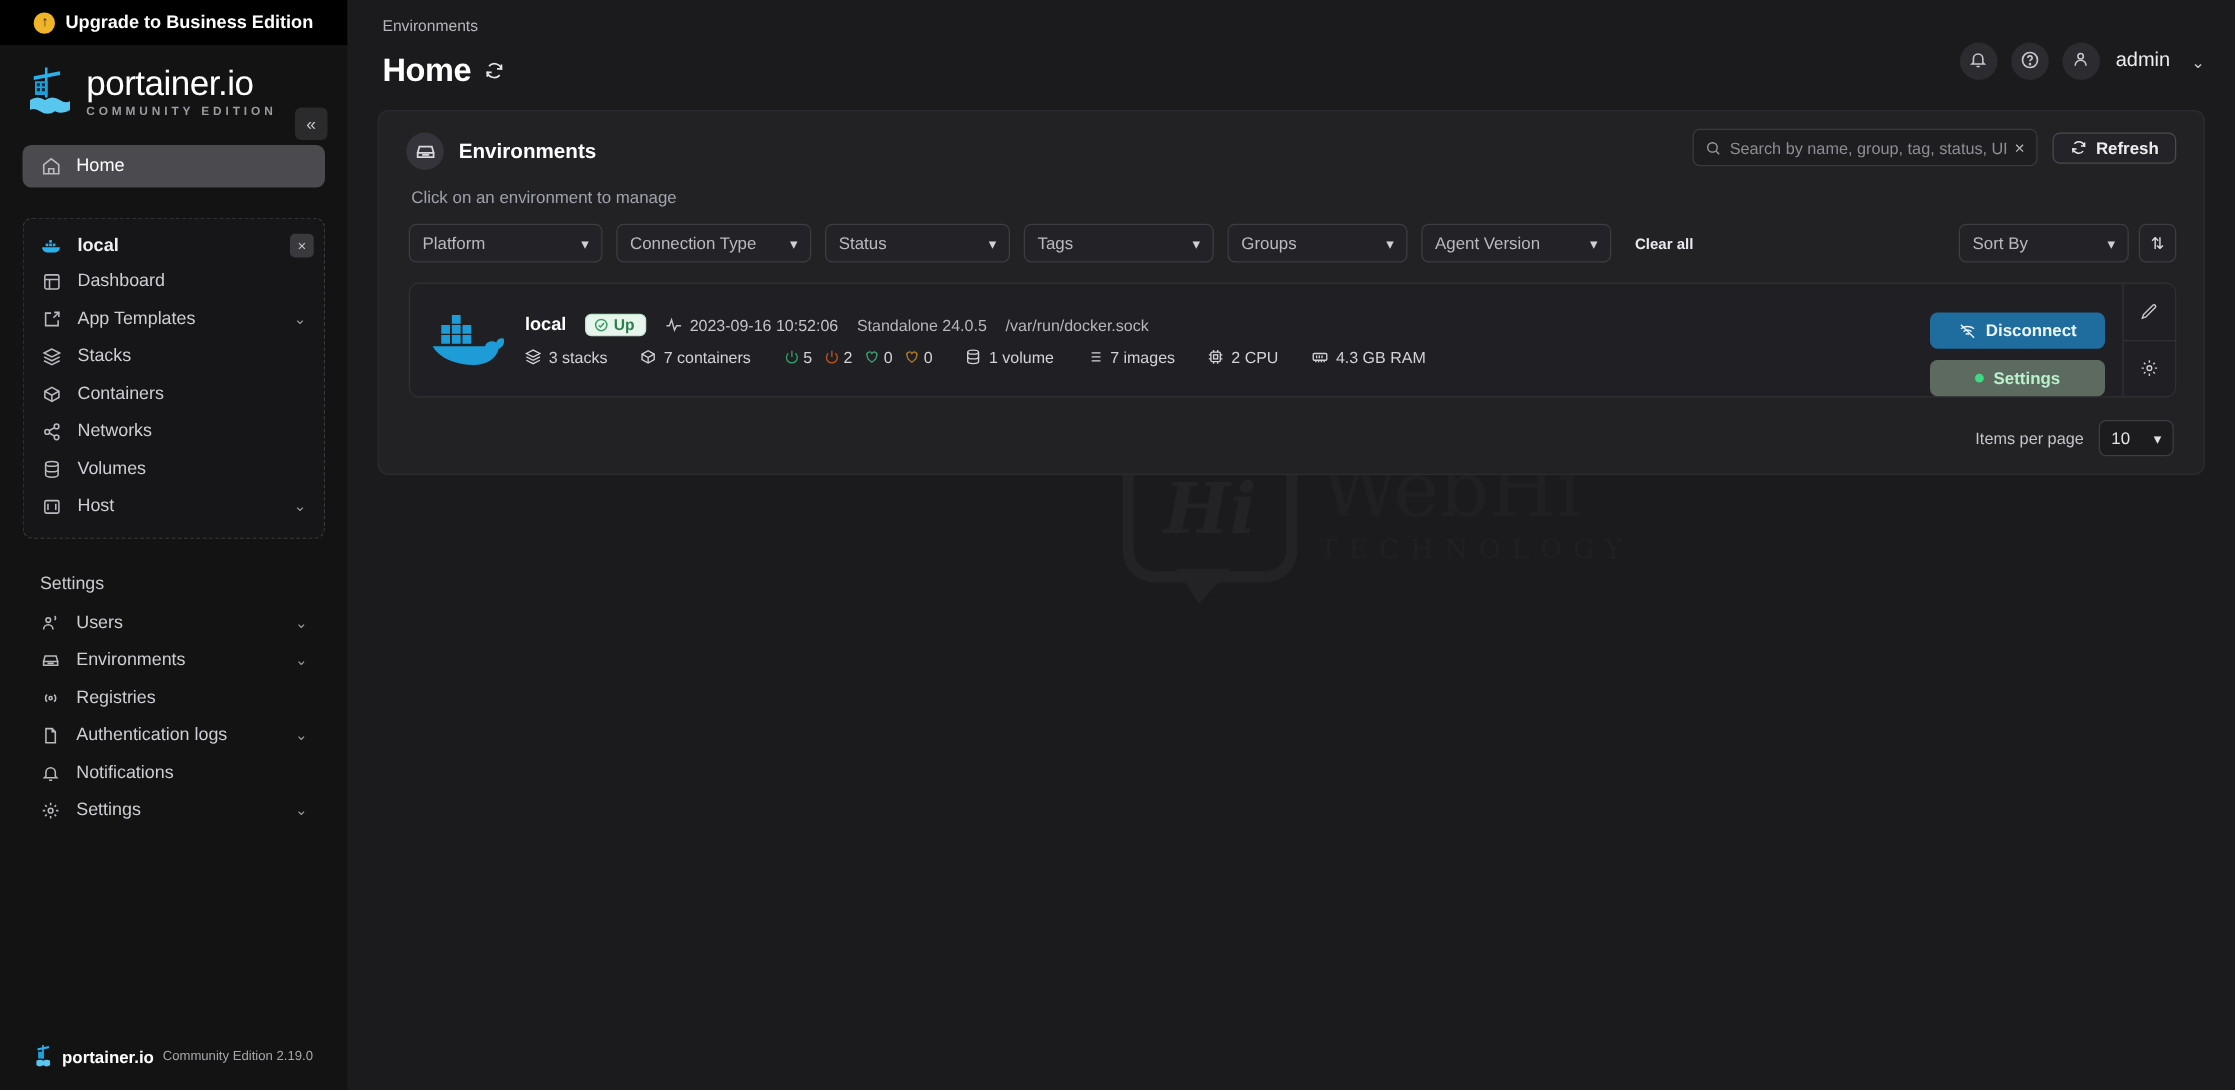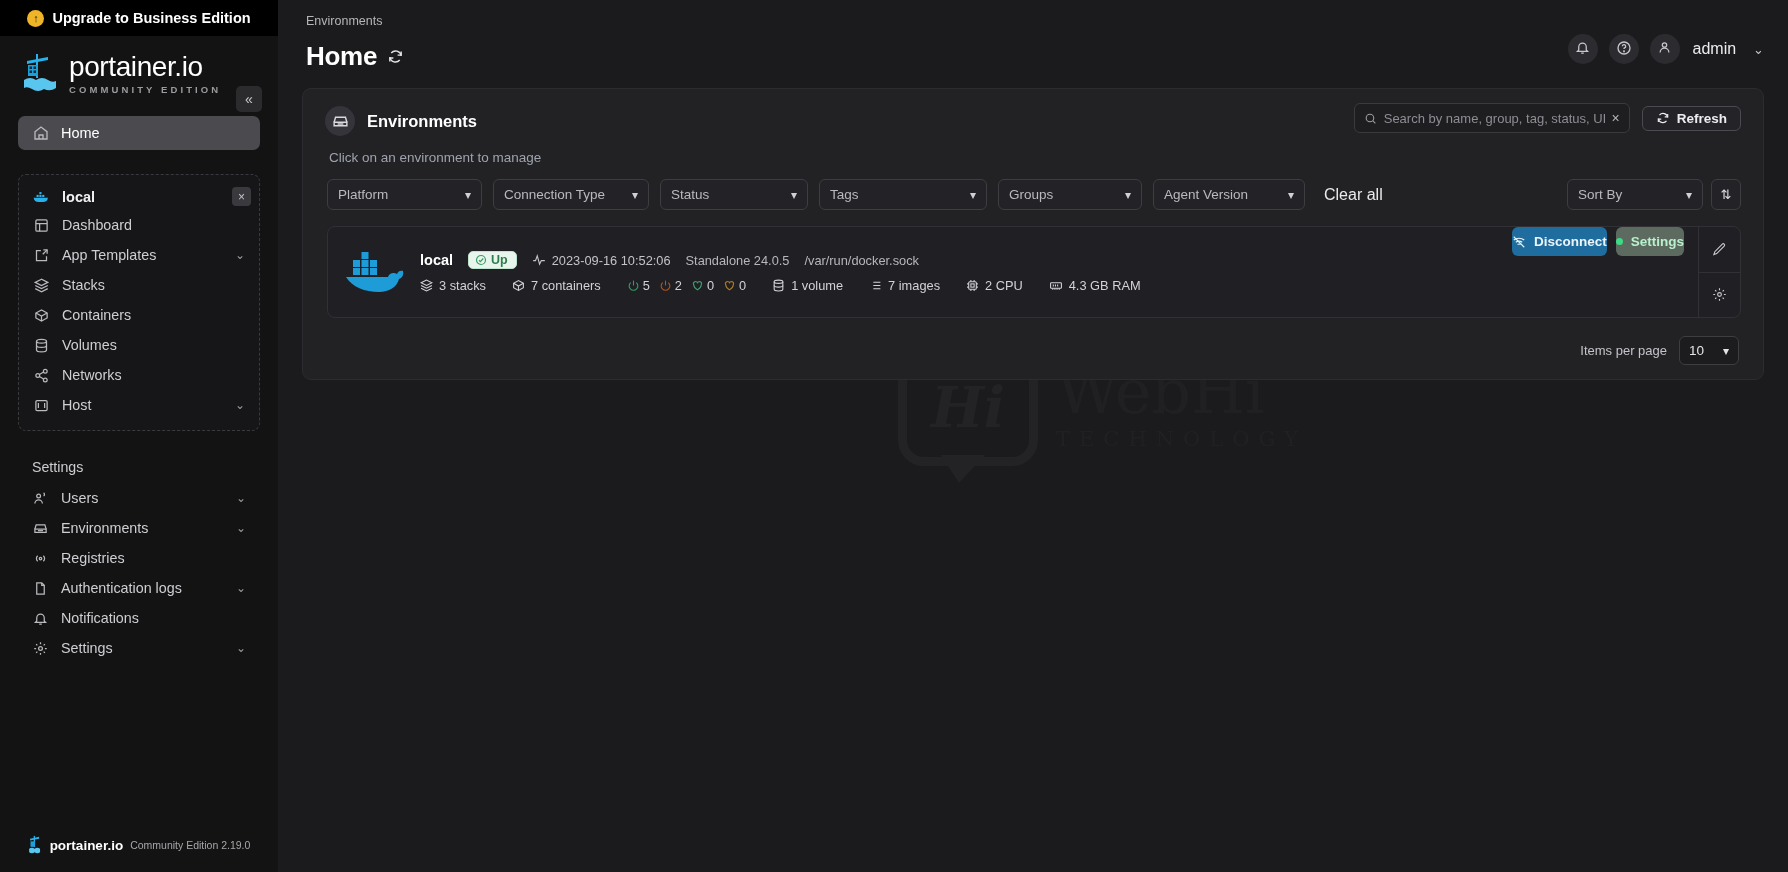--- a/index.html
+++ b/index.html
@@ -143,23 +143,23 @@
 
   .filters { display: flex; align-items: center; gap: 11px; padding: 14px 22px 0 24px; }
   .select {
     height: 31px; border: 1px solid #3d3d42; border-radius: 6px;
     background: #232327; color: #b9b9bf; font-size: 13.5px;
     display: flex; align-items: center; justify-content: space-between;
     padding: 0 10px; cursor: pointer; min-width: 136px;
   }
   .select .chev { color: #d0d0d5; font-size: 12px; margin-left: 14px; }
   .select.w1 { width: 155px; } .select.w2 { width: 156px; }
-  .select.w3 { width: 148px; } .select.w4 { width: 168px; }
+  .select.w3 { width: 148px; } .select.w4 { width: 152px; }
   .select.w5 { width: 144px; } .select.w6 { width: 152px; }
-  .clear-all { font-size: 16px; color: #eaeaee; font-weight: 400; cursor: pointer; margin-left: 8px; }
+  .clear-all { font-size: 12px; color: #eaeaee; font-weight: 700; cursor: pointer; margin-left: 8px; }
   .sort-area { margin-left: auto; display: flex; align-items: center; gap: 8px; }
   .sort-select { width: 90px; height: 31px; }
   .sort-dir {
     width: 30px; height: 31px; border: 1px solid #3d3d42; border-radius: 6px;
     background: #232327; color: #dcdce0; display: flex; align-items: center;
     justify-content: center; cursor: pointer; font-size: 13px;
   }
 
   
   .env-row {
@@ -184,21 +184,21 @@
   .env-line3 { display: flex; align-items: center; gap: 26px; margin-top: 2px; }
   .stat { display: flex; align-items: center; gap: 6px; font-size: 12.8px; color: #d2d2d7; }
   .ctr-group { display: flex; align-items: center; gap: 9px; }
   .ctr-item { display: flex; align-items: center; gap: 3px; font-size: 12.8px; }
   .c-run { color: #2f9e68; } .c-stop { color: #b4541f; }
   .c-heal { color: #3f9e72; } .c-unheal { color: #b07a24; }
   .ctr-item span.num { color: #d2d2d7; }
 
   .env-right { display: flex; align-items: stretch; }
   .env-actions {
-    display: flex; flex-direction: row; justify-content: flex-end; gap: 9px;
+    display: flex; flex-direction: column; justify-content: flex-end; gap: 9px;
     padding: 0 14px; min-width: 168px;
   }
   .btn-disconnect {
     height: 29px; border-radius: 6px; background: #1f6c9e; border: none;
     color: #eaf4fa; font-size: 13.5px; font-weight: 700; cursor: pointer;
     display: flex; align-items: center; justify-content: center; gap: 8px;
     font-family: "Liberation Sans", sans-serif;
   }
   .btn-connected {
     height: 29px; border-radius: 6px; background: #5c6a60; border: none;
@@ -341,38 +341,38 @@
               <path d="M3 8l9 5 9-5"></path>
               <path d="M12 13v8"></path>
             </svg>
           </span>
         <span>Containers</span>
         <span class="chev"></span>
       </div>
       <div class="nav-item">
         <span class="nav-icon">
             <svg width="15" height="15" viewBox="0 0 24 24" fill="none" stroke="currentColor" stroke-width="2">
-              <ellipse cx="12" cy="5" rx="8" ry="3"></ellipse>
-              <path d="M4 5v14c0 1.7 3.6 3 8 3s8-1.3 8-3V5"></path>
-              <path d="M4 12c0 1.7 3.6 3 8 3s8-1.3 8-3"></path>
-            </svg>
-          </span>
-        <span>Volumes</span>
-        <span class="chev"></span>
-      </div>
-      <div class="nav-item">
-        <span class="nav-icon">
-            <svg width="15" height="15" viewBox="0 0 24 24" fill="none" stroke="currentColor" stroke-width="2">
               <circle cx="18" cy="5" r="3"></circle>
               <circle cx="6" cy="12" r="3"></circle>
               <circle cx="18" cy="19" r="3"></circle>
               <path d="M8.6 13.5 15.4 17.5M15.4 6.5 8.6 10.5"></path>
             </svg>
           </span>
         <span>Networks</span>
+        <span class="chev"></span>
+      </div>
+      <div class="nav-item">
+        <span class="nav-icon">
+            <svg width="15" height="15" viewBox="0 0 24 24" fill="none" stroke="currentColor" stroke-width="2">
+              <ellipse cx="12" cy="5" rx="8" ry="3"></ellipse>
+              <path d="M4 5v14c0 1.7 3.6 3 8 3s8-1.3 8-3V5"></path>
+              <path d="M4 12c0 1.7 3.6 3 8 3s8-1.3 8-3"></path>
+            </svg>
+          </span>
+        <span>Volumes</span>
         <span class="chev"></span>
       </div>
       <div class="nav-item">
         <span class="nav-icon">
             <svg width="15" height="15" viewBox="0 0 24 24" fill="none" stroke="currentColor" stroke-width="2">
               <rect x="3" y="4" width="18" height="16" rx="2"></rect>
               <path d="M7 8v8M17 8v8"></path>
             </svg>
           </span>
         <span>Host</span>

